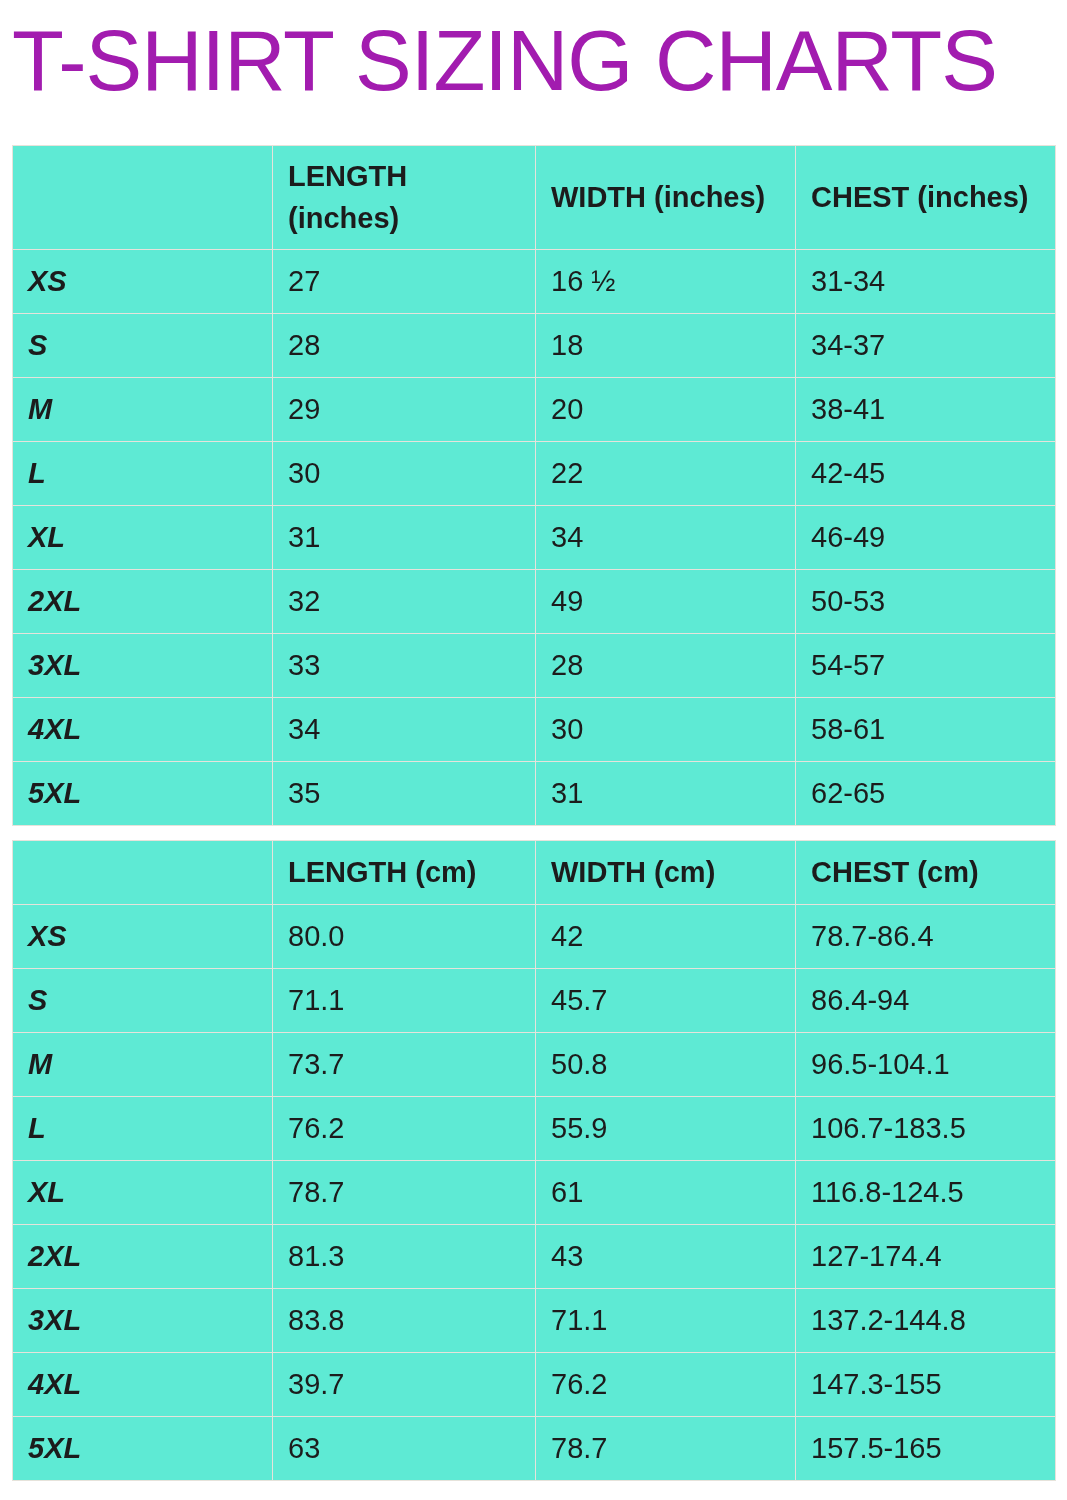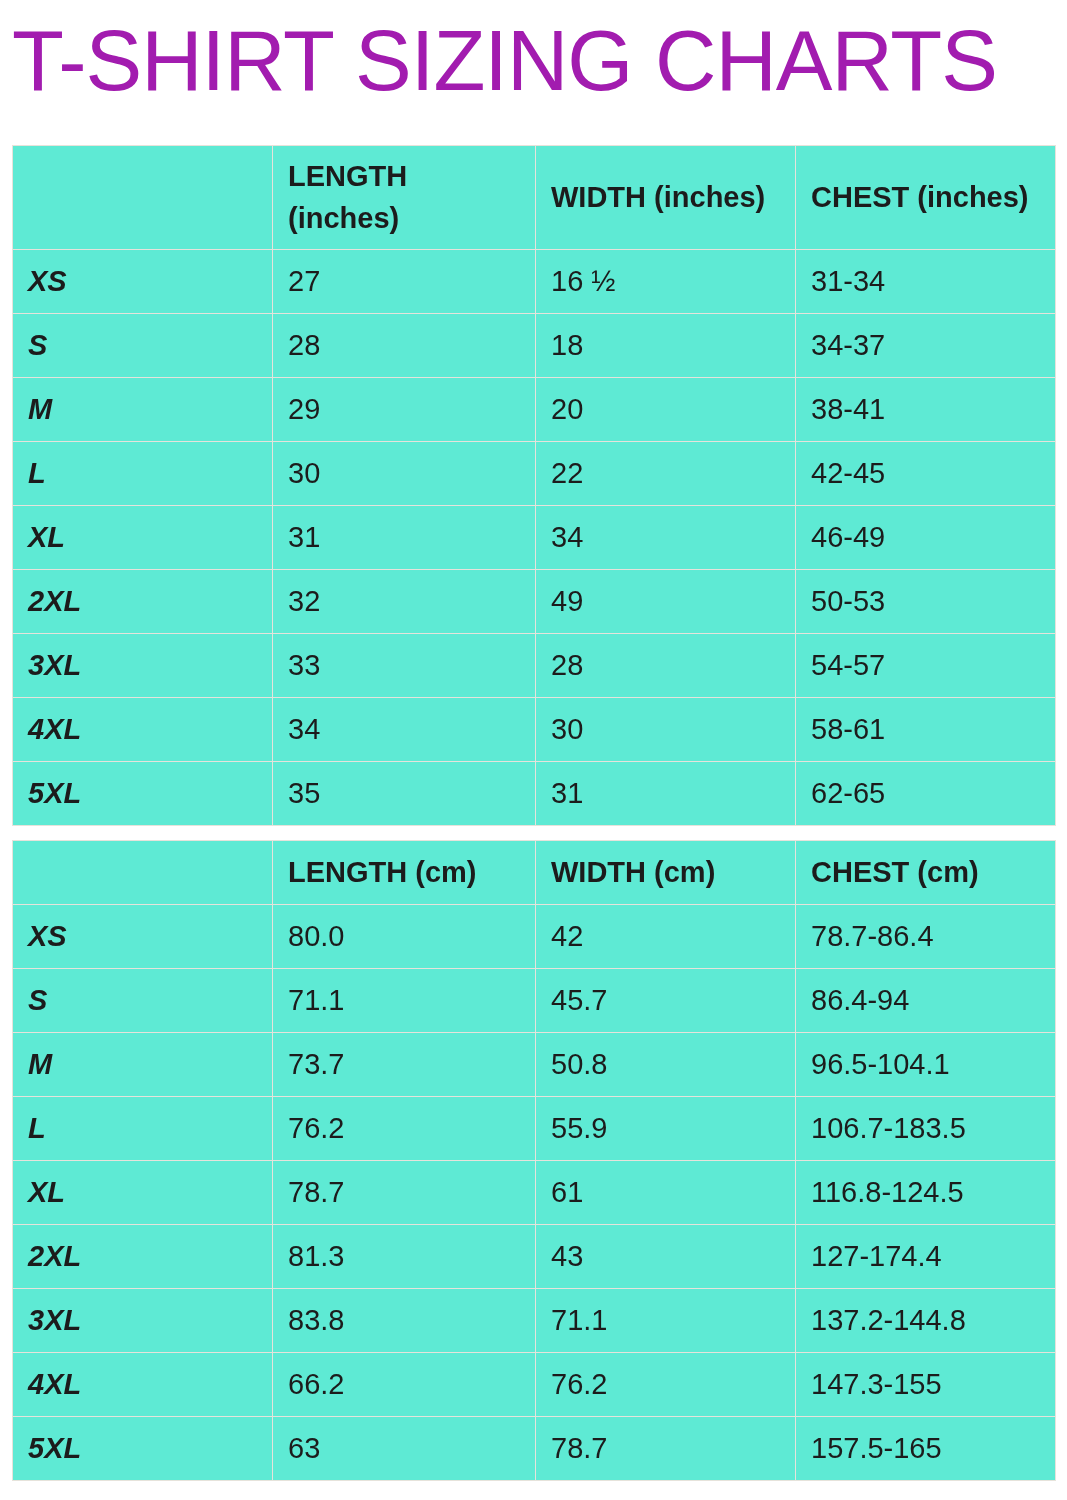--- a/index.html
+++ b/index.html
@@ -187,21 +187,21 @@
       <td>127-174.4</td>
     </tr>
     <tr>
       <td class="size-cell">3XL</td>
       <td>83.8</td>
       <td>71.1</td>
       <td>137.2-144.8</td>
     </tr>
     <tr>
       <td class="size-cell">4XL</td>
-      <td>66.2</td>
+      <td>39.7</td>
       <td>76.2</td>
       <td>147.3-155</td>
     </tr>
     <tr>
       <td class="size-cell">5XL</td>
       <td>63</td>
       <td>78.7</td>
       <td>157.5-165</td>
     </tr>
   </tbody>

